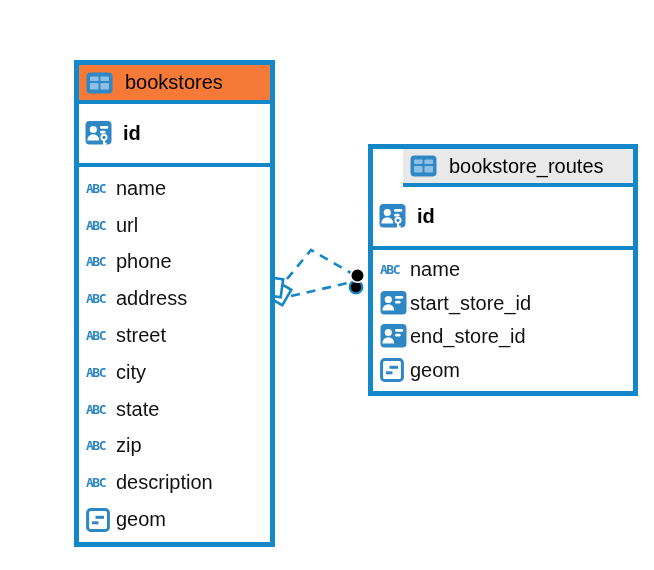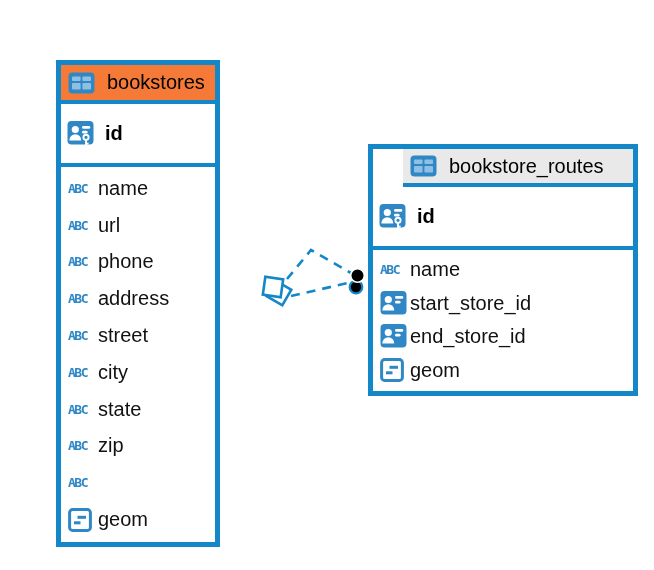--- a/index.html
+++ b/index.html
@@ -13,21 +13,21 @@
   *{box-sizing:border-box}
   body{margin:0}
   .canvas{
     position:relative;width:654px;height:570px;background:#ffffff;
     font-family:"Liberation Sans",sans-serif;overflow:hidden;
   }
   .er-table{
     position:absolute;background:#fff;border:5px solid var(--blue);
     display:flex;flex-direction:column;
   }
-  .t0{left:56px;top:60px;width:164px;height:487px}
+  .t0{left:74px;top:60px;width:201px;height:487px}
   .t1{left:368px;top:144px;width:270px;height:252px}
   .hdr{
     display:flex;align-items:center;gap:9px;padding:0 7px;
     border-bottom:4px solid var(--blue);flex:0 0 39px;
   }
   .t1 .hdr{flex-basis:38px}
   .pkrow{
     display:flex;align-items:center;gap:8px;padding:16px 6px;
     border-bottom:4px solid var(--blue);flex:0 0 41px;background:#fff;
   }
@@ -122,20 +122,21 @@
         <div class="row">
           <span class="icn abc">ABC</span>
           <span class="lbl">state</span>
         </div>
         <div class="row">
           <span class="icn abc">ABC</span>
           <span class="lbl">zip</span>
         </div>
         <div class="row">
           <span class="icn abc">ABC</span>
+          <span class="lbl">description</span>
         </div>
         <div class="row">
           <span class="icn">
             <svg width="24" height="24" viewBox="0 0 24 24">
               <rect x="1.6" y="1.6" width="20.8" height="20.8" rx="3" fill="none" stroke="#2f87c5" stroke-width="3"></rect>
               <line x1="9.5" y1="9.3" x2="18" y2="9.3" stroke="#2f87c5" stroke-width="3"></line>
               <line x1="6" y1="14.8" x2="12.5" y2="14.8" stroke="#2f87c5" stroke-width="3"></line>
             </svg>
           </span>
           <span class="lbl">geom</span>

